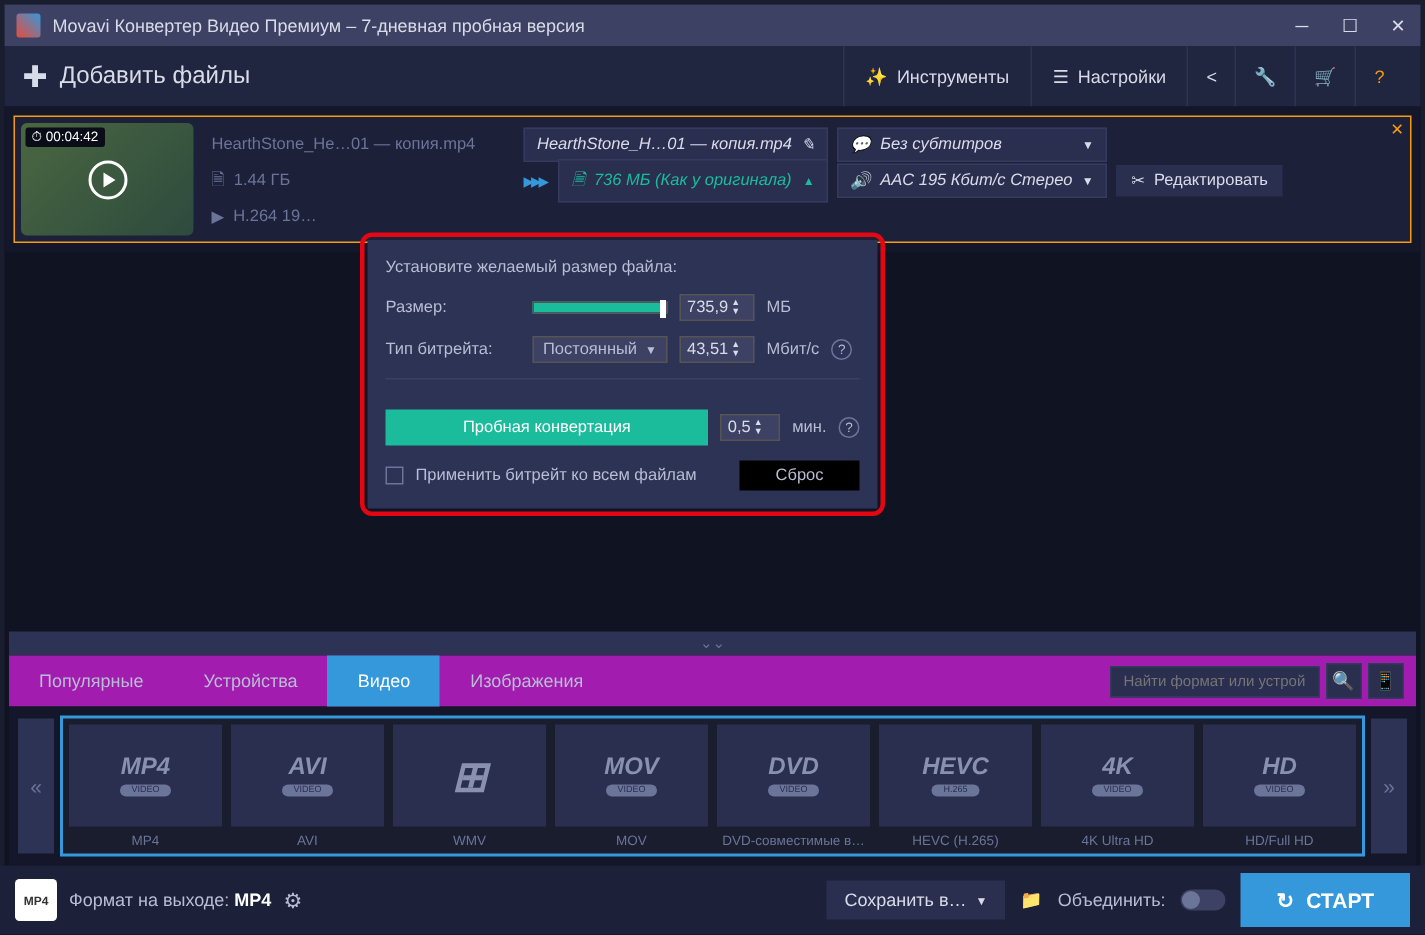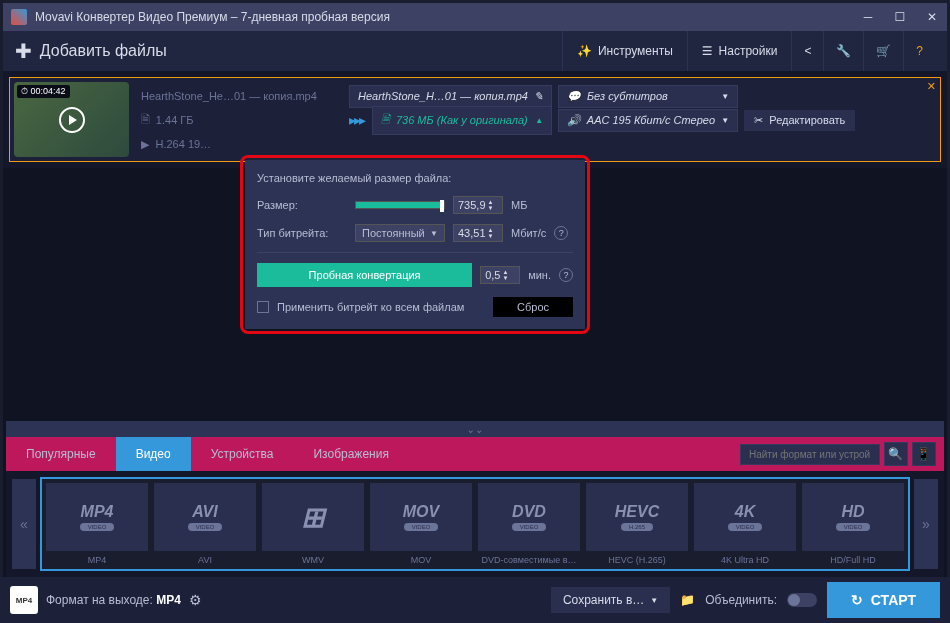--- a/index.html
+++ b/index.html
@@ -51,21 +51,21 @@
 .spin-btns { display: flex; flex-direction: column; margin-left: 2px; }
 .spin-btns span { font-size: 6px; line-height: 6px; cursor: pointer; }
 .popup-select { background: #3d4163; border: 1px solid #555; padding: 2px 6px; width: 90px; font-size: 11px; display: flex; align-items: center; }
 .help-icon { width: 14px; height: 14px; border: 1px solid #6b7499; border-radius: 50%; display: flex; align-items: center; justify-content: center; font-size: 9px; }
 .trial-btn { background: #1abc9c; color: #fff; padding: 6px 20px; font-size: 11px; flex: 1; text-align: center; }
 .reset-btn { background: #000000; padding: 4px 24px; font-size: 11px; }
 .checkbox { width: 12px; height: 12px; border: 1px solid #6b7499; }
 
 .bottom-section { position: absolute; bottom: 46px; left: 6px; right: 6px; }
 .collapse-bar { height: 16px; background: #2d3355; display: flex; align-items: center; justify-content: center; color: #6b7499; font-size: 10px; }
-.tabs { display: flex; background: #be185d; height: 34px; align-items: center; }
+.tabs { display: flex; background: #a21caf; height: 34px; align-items: center; }
 .tab { padding: 0 20px; height: 100%; display: flex; align-items: center; color: #b8bdd4; font-size: 12px; cursor: pointer; }
 .tab.active { background: #3498db; color: #fff; }
 .tab-search { margin-left: auto; display: flex; align-items: center; gap: 4px; padding-right: 8px; }
 .search-input { background: #2a2f50; border: 1px solid #353b5e; padding: 4px 8px; color: #6b7499; font-size: 10px; width: 140px; }
 .search-btn { background: #2a2f50; border: 1px solid #353b5e; width: 24px; height: 24px; display: flex; align-items: center; justify-content: center; }
 
 .formats-row { display: flex; background: #14172a; padding: 6px; gap: 4px; align-items: center; }
 .nav-arrow { width: 24px; height: 90px; background: #2d3355; display: flex; align-items: center; justify-content: center; color: #6b7499; font-size: 14px; cursor: pointer; }
 .formats-scroll { flex: 1; display: flex; gap: 6px; border: 2px solid #3498db; padding: 4px; background: #1a1d2e; }
 .format-card { flex: 1; text-align: center; }
@@ -210,21 +210,21 @@
           <div class="spin-input">
               <span>43,51</span>
               <div class="spin-btns">
                 <span>▲</span>
                 <span>▼</span>
               </div>
             </div>
           <span>Мбит/с</span>
           <div class="help-icon">?</div>
         </div>
-        <div class="popup-row" style="border-top:1px solid #3d4163;padding-top:10px">
+        <div class="popup-row" style="border-top:1px solid #3d4163;padding-top:20px">
           <div class="trial-btn">Пробная конвертация</div>
           <div class="spin-input" style="width:40px">
               <span>0,5</span>
               <div class="spin-btns">
                 <span>▲</span>
                 <span>▼</span>
               </div>
             </div>
           <span>мин.</span>
           <div class="help-icon">?</div>
@@ -237,22 +237,22 @@
       </div>
     </div>
   </div>
 
   <div class="bottom-section">
     <div class="collapse-bar">
         <span>⌄⌄</span>
       </div>
     <div class="tabs">
       <div class="tab">Популярные</div>
+      <div class="tab">Устройства</div>
       <div class="tab active">Видео</div>
-      <div class="tab">Устройства</div>
       <div class="tab">Изображения</div>
       <div class="tab-search">
         <input class="search-input" placeholder="Найти формат или устрой…" style="">
         <div class="search-btn">
             <span>🔍</span>
           </div>
         <div class="search-btn">
             <span>📱</span>
           </div>
       </div>

